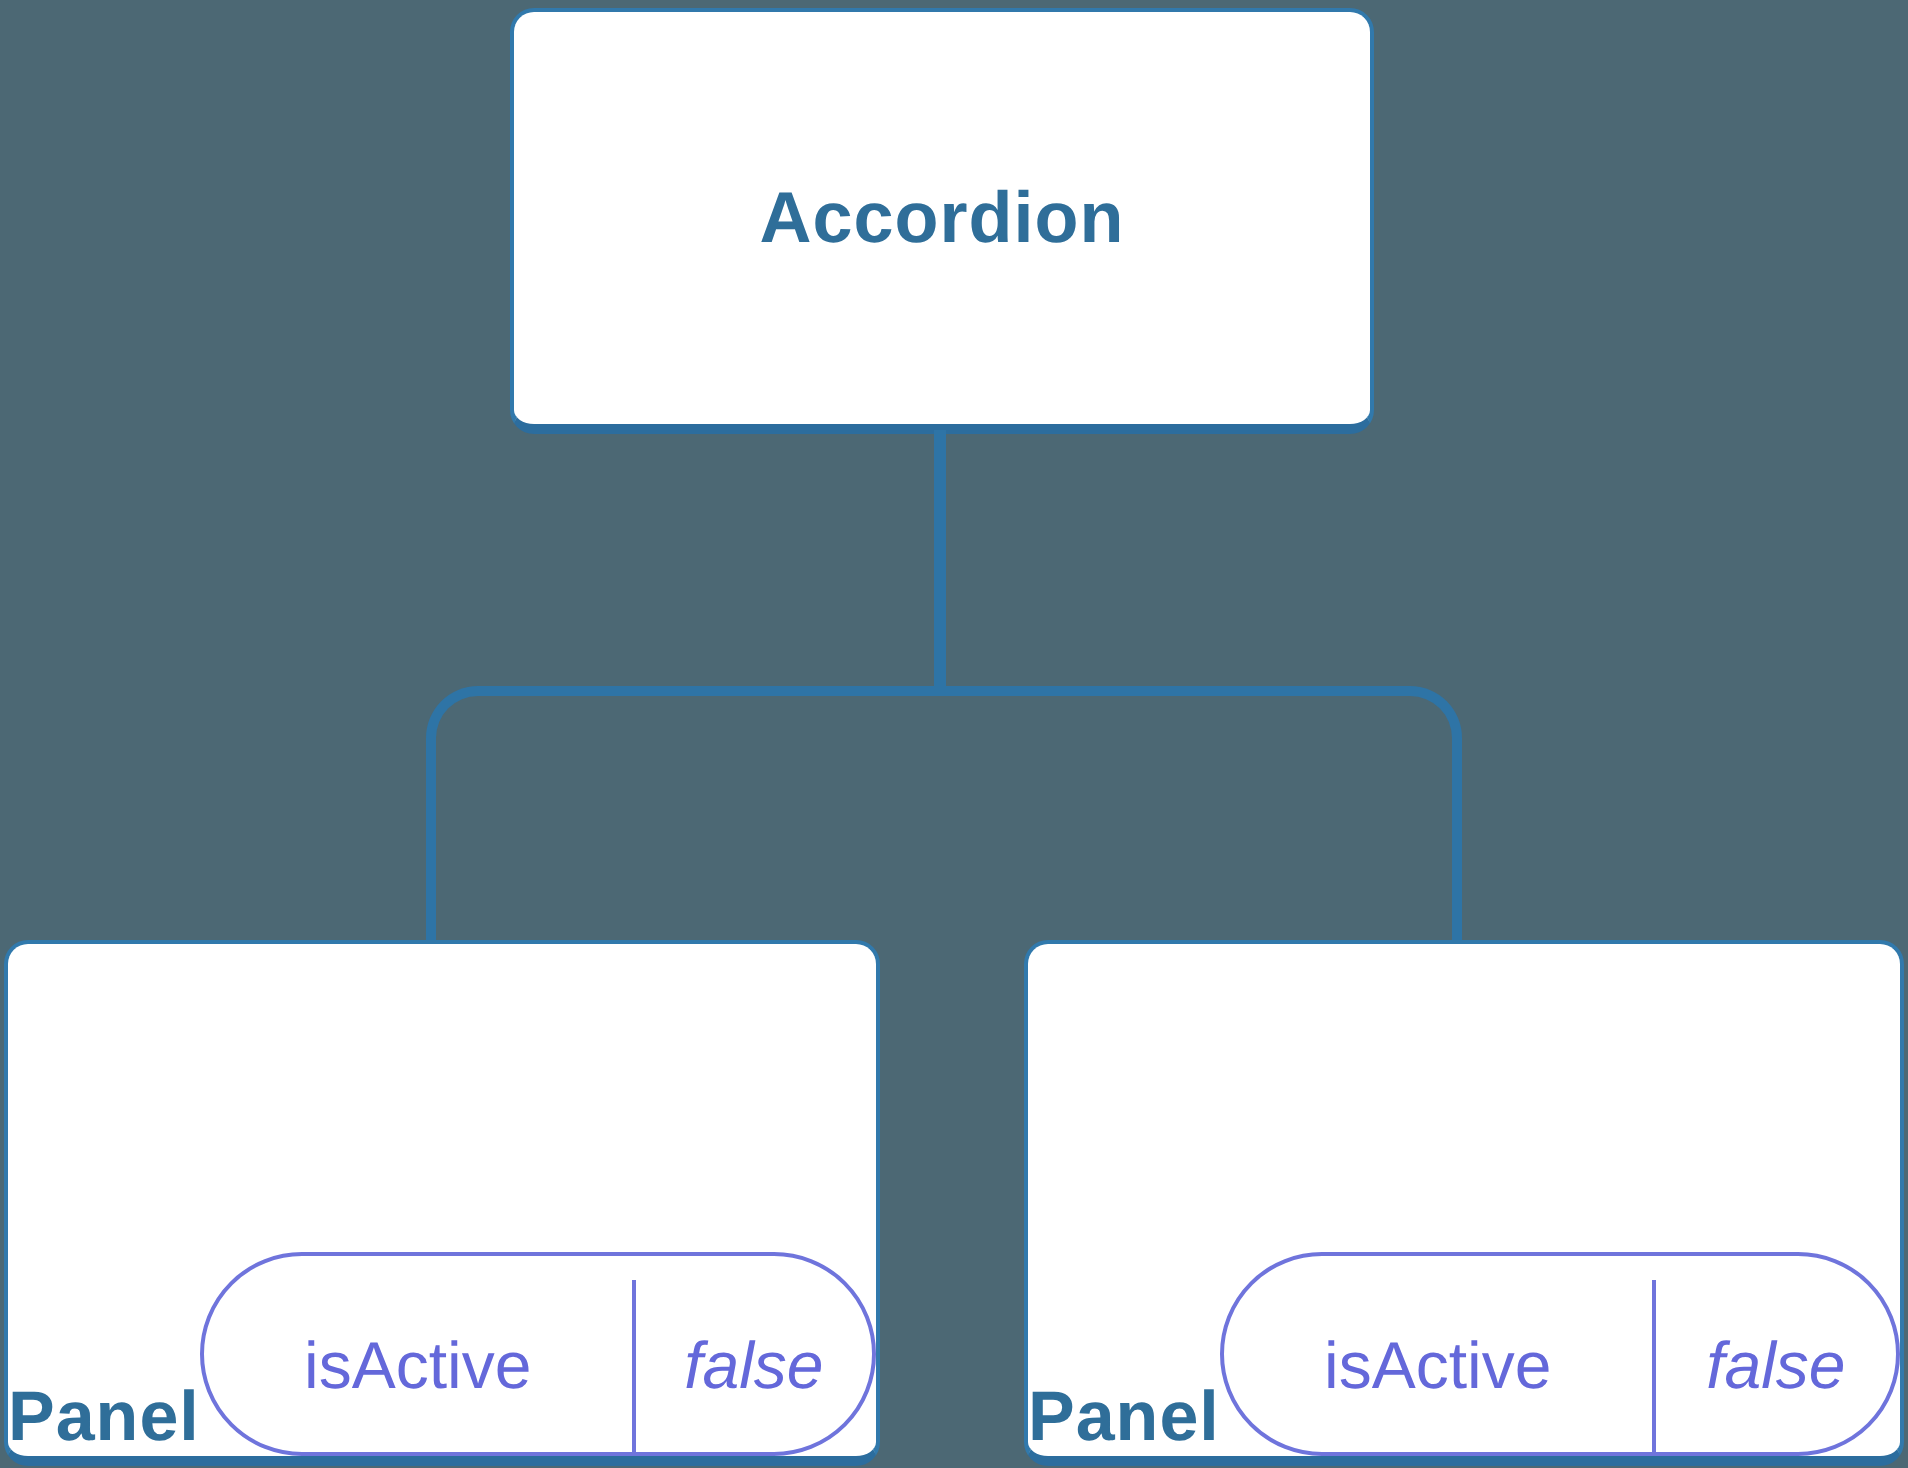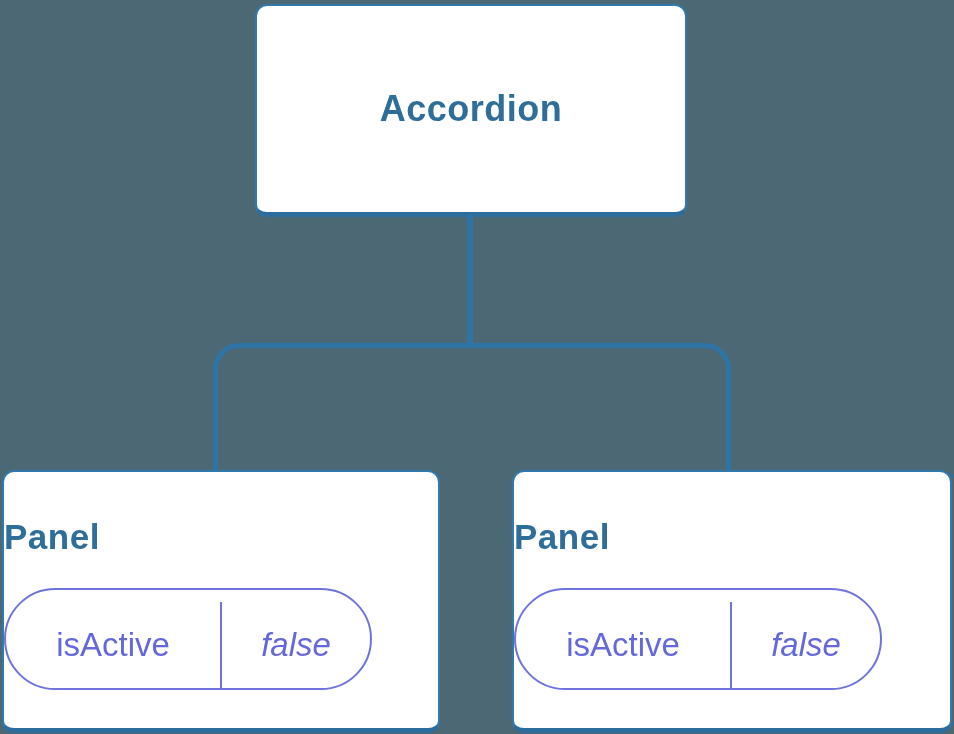--- a/index.html
+++ b/index.html
@@ -56,22 +56,22 @@
     border-top: 5px solid var(--connector, #2E74A6);
     border-left: 5px solid var(--connector, #2E74A6);
     border-right: 5px solid var(--connector, #2E74A6);
     border-bottom: none;
     border-radius: 26px 26px 0 0;
   }
   .panel-card {
     top: 470px;
     height: 263px;
     display: flex;
-    flex-direction: column;
-    align-items: flex-start;
+    flex-direction: row;
+    align-items: flex-end;
     padding-top: 46px;
   }
   .panel-left  { left: 2px;   width: 438px; }
   .panel-right { left: 512px; width: 440px; }
   .panel-card .node-title {
     font-size: 35px;
     line-height: 38px;
   }
   .state-pill {
     box-sizing: border-box;

